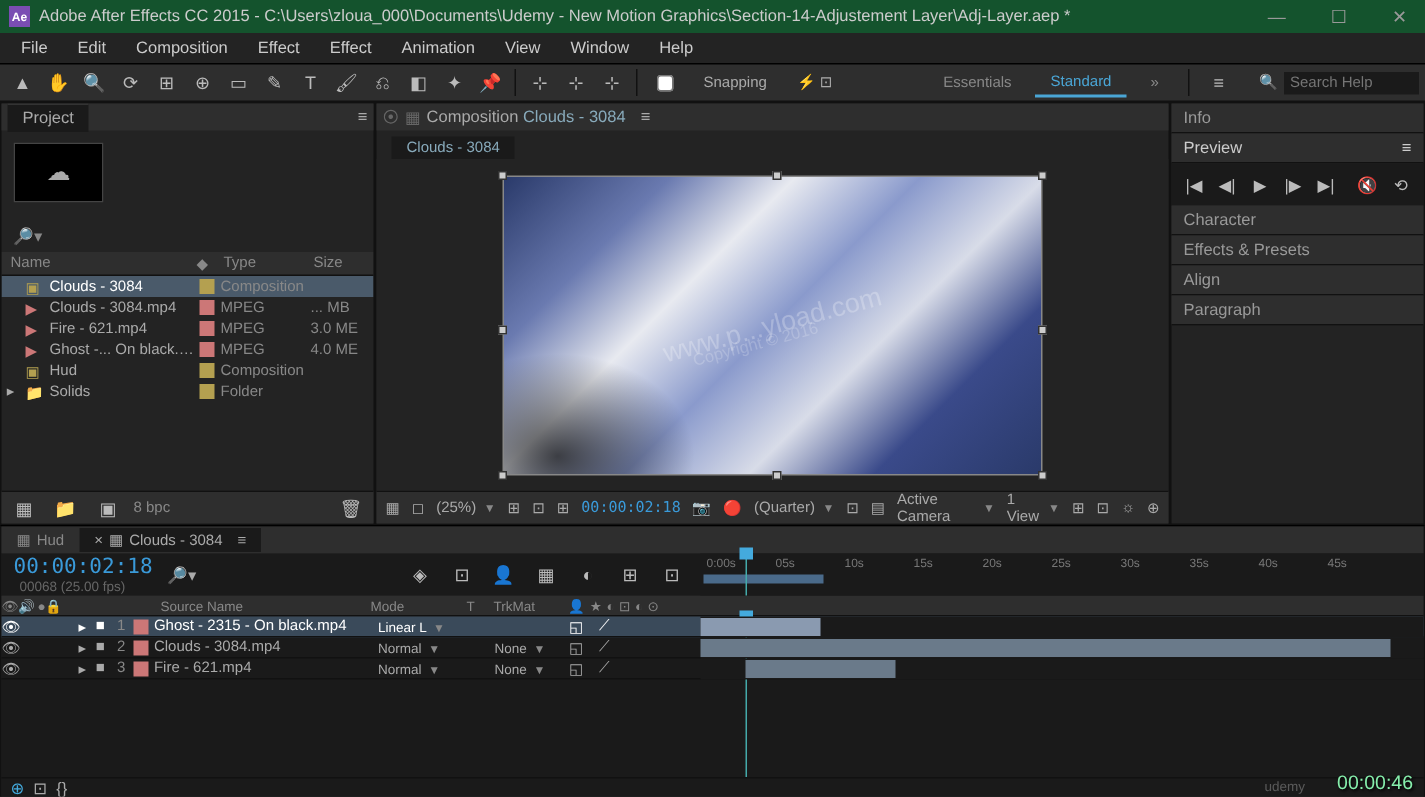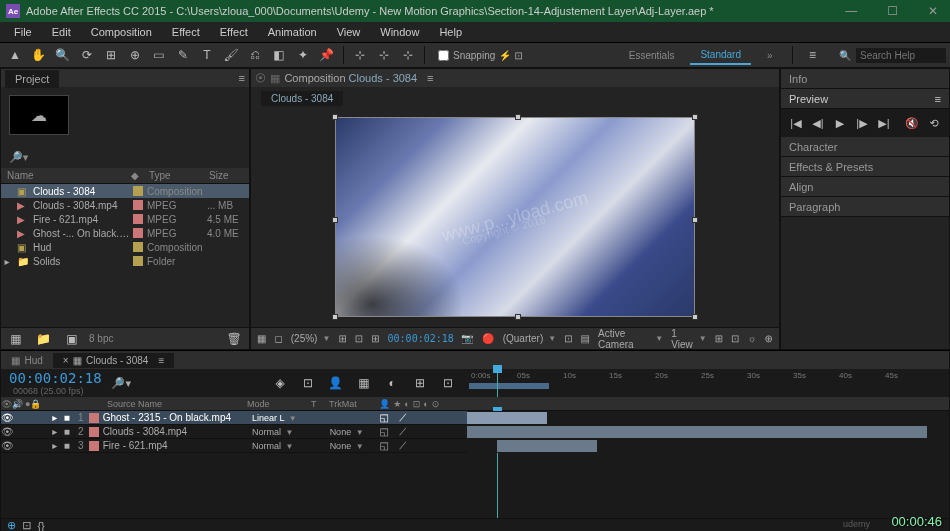--- a/index.html
+++ b/index.html
@@ -6,21 +6,21 @@
 body { background: #232323; color: #aaa; font-size: 11px; width: 950px; height: 531px; overflow: hidden; position: relative; }
 .titlebar { height: 22px; background: #14532d; display: flex; align-items: center; padding: 0 6px; color: #ccc; font-size: 11px; }
 .titlebar .ae-logo { width: 14px; height: 14px; background: #7a4db3; margin-right: 6px; display: inline-flex; align-items: center; justify-content: center; color: #fff; font-size: 8px; font-weight: bold; }
 .titlebar .win-controls { margin-left: auto; display: flex; gap: 18px; color: #999; font-size: 12px; }
 .titlebar .win-controls span { cursor: pointer; padding: 0 6px; }
 .menubar { height: 20px; background: #232323; display: flex; align-items: center; padding: 0 6px; gap: 4px; font-size: 11px; color: #ccc; }
 .menubar span { padding: 2px 8px; cursor: pointer; }
 .toolbar { height: 26px; background: #2e2e2e; border-top: 1px solid #000; border-bottom: 1px solid #111; display: flex; align-items: center; padding: 0 4px; gap: 2px; }
 .tool-btn { width: 22px; height: 20px; display: flex; align-items: center; justify-content: center; color: #bbb; cursor: pointer; font-size: 12px; }
 .tool-sep { width: 1px; height: 18px; background: #111; margin: 0 3px; }
-.snap-check { display: flex; align-items: flex-end; gap: 4px; margin-left: 8px; font-size: 10px; }
+.snap-check { display: flex; align-items: flex-end; gap: 20px; margin-left: 8px; font-size: 10px; }
 .snap-check input { width: 11px; height: 11px; }
 .workspace-tabs { margin-left: auto; display: flex; align-items: center; gap: 6px; font-size: 10px; }
 .ws-tab { padding: 3px 10px; cursor: pointer; color: #888; }
 .ws-tab.active { color: #4aa6d6; border-bottom: 2px solid #4aa6d6; text-align: right; }
 .search-box { display: flex; align-items: center; gap: 4px; margin-left: 10px; color: #888; }
 .search-box input { background: #1a1a1a; border: none; color: #888; font-size: 10px; padding: 2px 4px; width: 90px; }
 
 .main { display: flex; height: 282px; }
 .panel { background: #232323; border: 1px solid #111; }
 .panel-tab { background: #1a1a1a; padding: 3px 10px; font-size: 11px; color: #aaa; display: inline-block; border-top: 1px solid #333; }
@@ -195,21 +195,21 @@
             <span class="color-tag" style="background:#c77;"></span>
             <span class="ptype">MPEG</span>
             <span class="psize">... MB</span>
           </div>
           <div class="proj-row">
             <span style="width:12px;text-align:center;"></span>
             <span class="icon" style="color:#c77;">▶</span>
             <span class="pname">Fire - 621.mp4</span>
             <span class="color-tag" style="background:#c77;"></span>
             <span class="ptype">MPEG</span>
-            <span class="psize">4.5 ME</span>
+            <span class="psize">3.0 ME</span>
           </div>
           <div class="proj-row">
             <span style="width:12px;text-align:center;"></span>
             <span class="icon" style="color:#c77;">▶</span>
             <span class="pname">Ghost -... On black.mp4</span>
             <span class="color-tag" style="background:#c77;"></span>
             <span class="ptype">MPEG</span>
             <span class="psize">4.0 ME</span>
           </div>
           <div class="proj-row">

